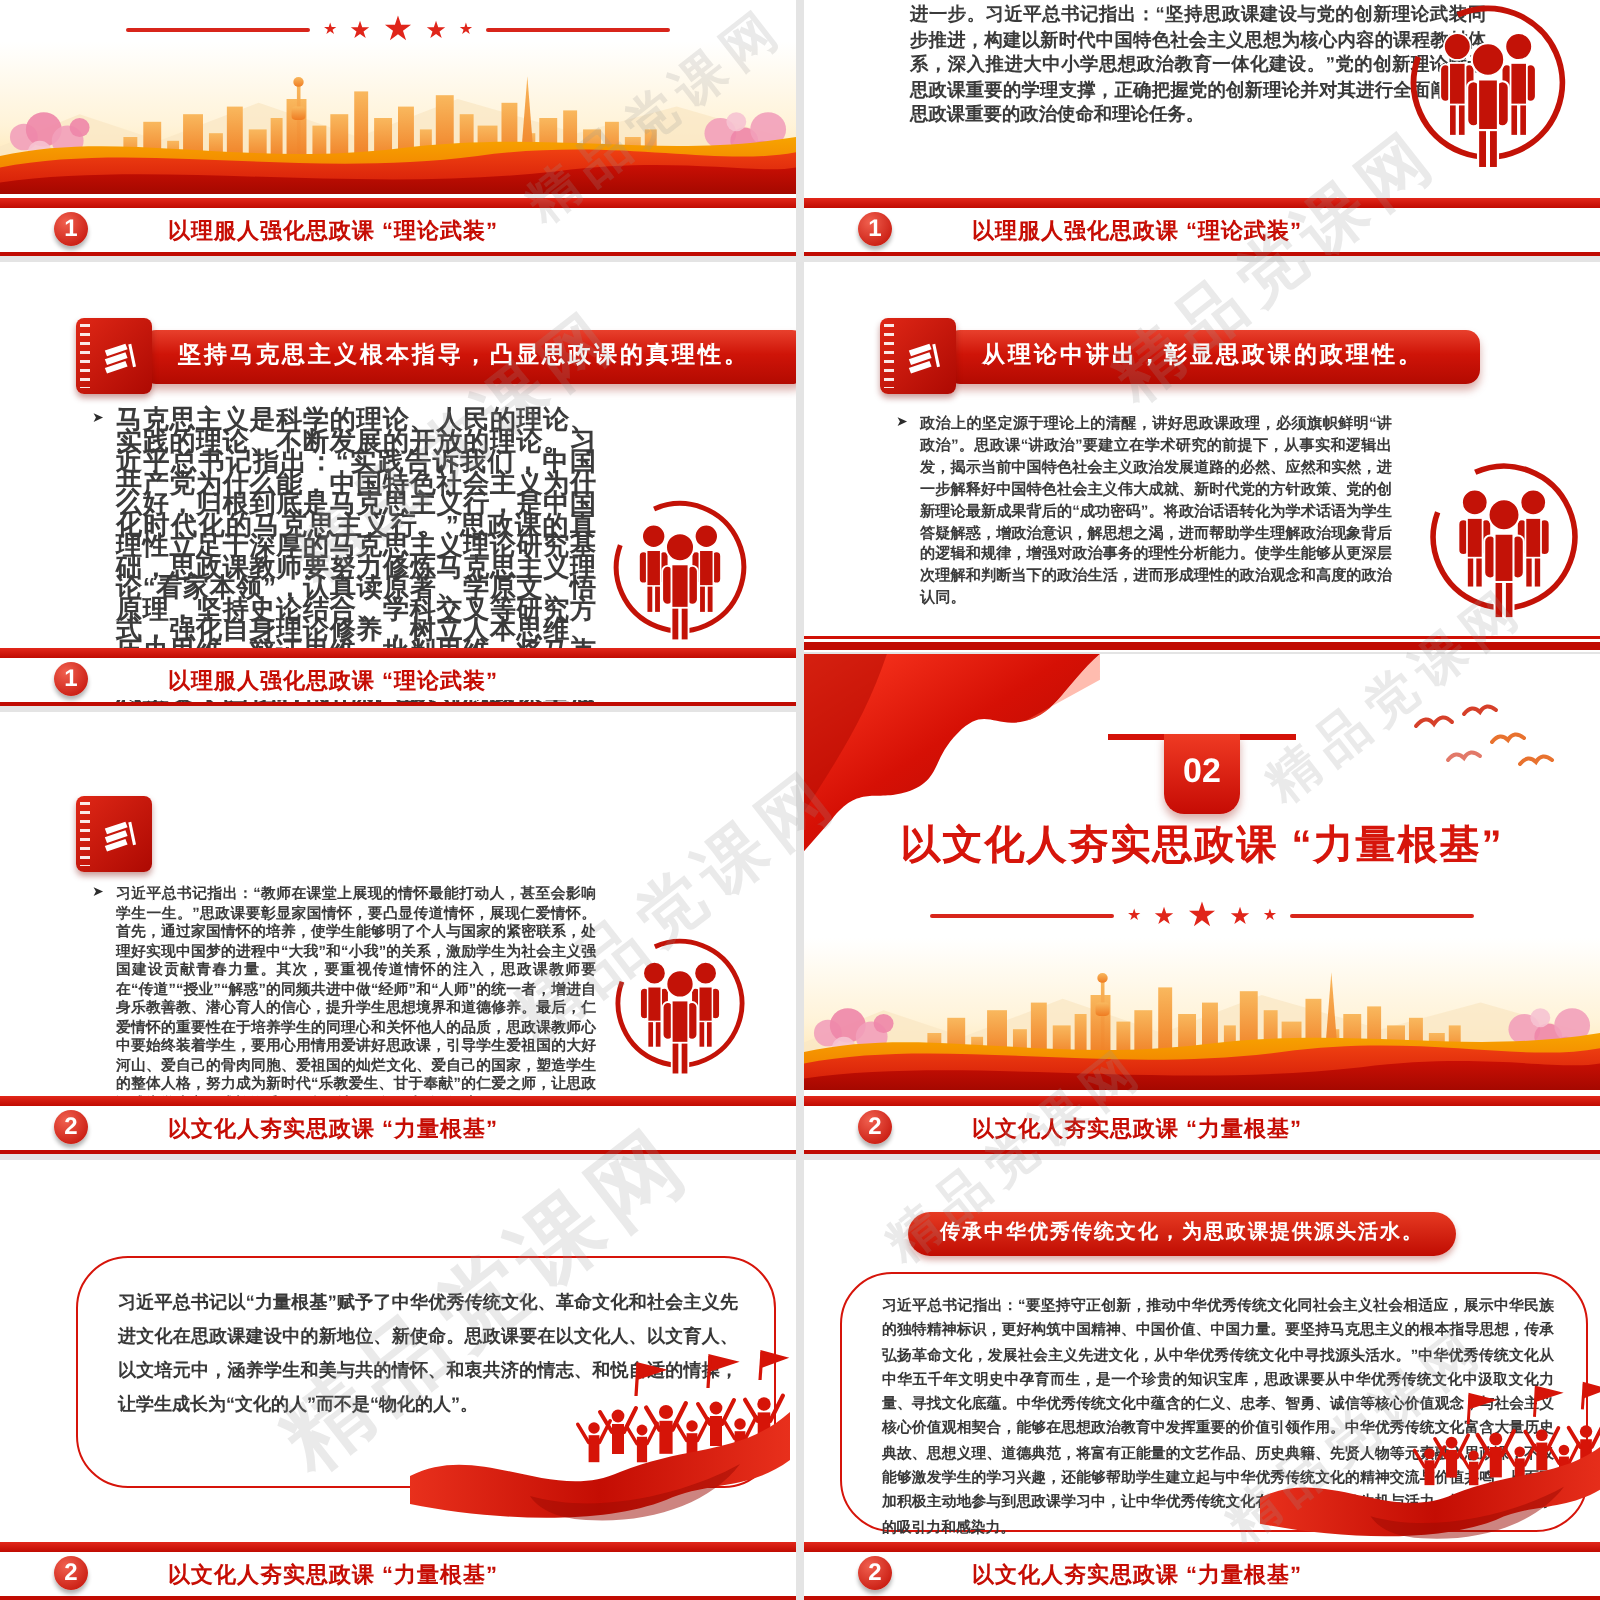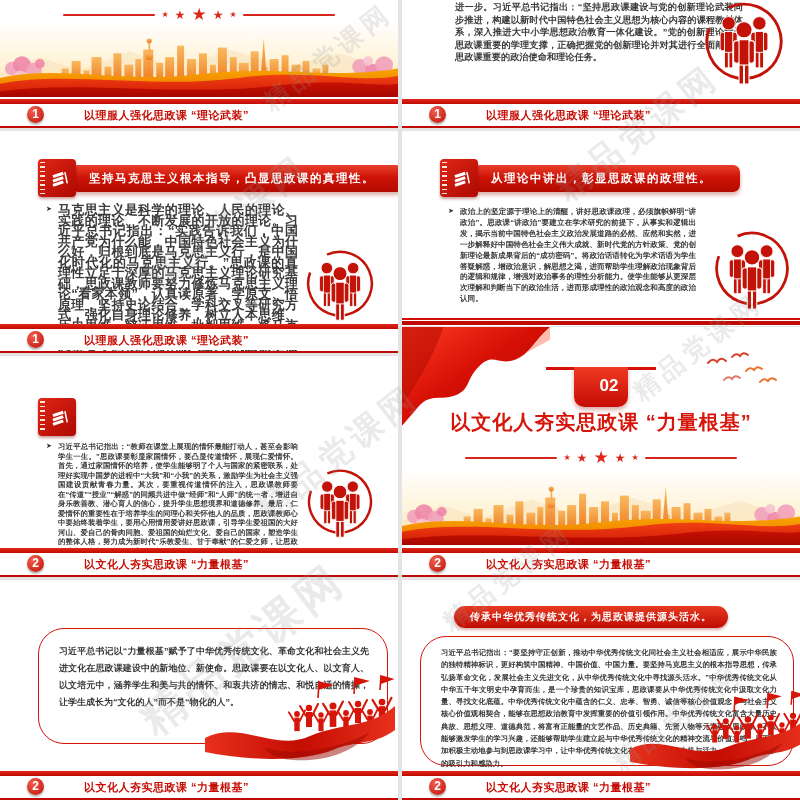--- a/index.html
+++ b/index.html
@@ -42,21 +42,21 @@
   .bodE p{font-size:7.4px;line-height:9.5px;}
   .bodB p{font-size:9.2px;line-height:12.5px;color:#3a3a3a;}
   
   .ppl{position:absolute;}
   .ppl svg{display:block;width:100%;height:100%;}
   
   .flag{position:absolute;left:0;top:0;width:148px;height:118px;}
   .birds{position:absolute;left:300px;top:22px;width:82px;height:46px;}
   .badge{position:absolute;left:50%;transform:translateX(-50%);top:40px;width:38px;height:40px;
          background:linear-gradient(#ef3a23,#c60b04);border-radius:0 0 10px 10px;color:#fff;
-         font-size:17px;font-weight:bold;text-align:center;line-height:38px;box-shadow:0 3px 4px rgba(150,20,10,.35);padding-left:16px;}
+         font-size:17px;font-weight:bold;text-align:center;line-height:38px;box-shadow:0 3px 4px rgba(150,20,10,.35);}
   .badge::before,.badge::after{content:'';position:absolute;top:0;width:28px;height:2.5px;background:#d41208;}
   .badge::before{left:-28px;}.badge::after{right:-28px;}
   .ctitle{position:absolute;left:0;right:0;top:82px;text-align:center;color:#d6150b;
           font-size:20px;font-weight:bold;letter-spacing:1px;}
   
   .qbox{position:absolute;border:1.6px solid #d6140a;border-radius:26px;background:#fff;}
   .qbox p{margin:0;text-align:justify;color:#383838;font-weight:600;}
   .qbig p{font-size:9px;line-height:17px;}
   .qsm  p{font-size:7.4px;line-height:12.3px;}
   .hpill2{position:absolute;height:22px;line-height:22px;padding:0 16px;border-radius:12px;

